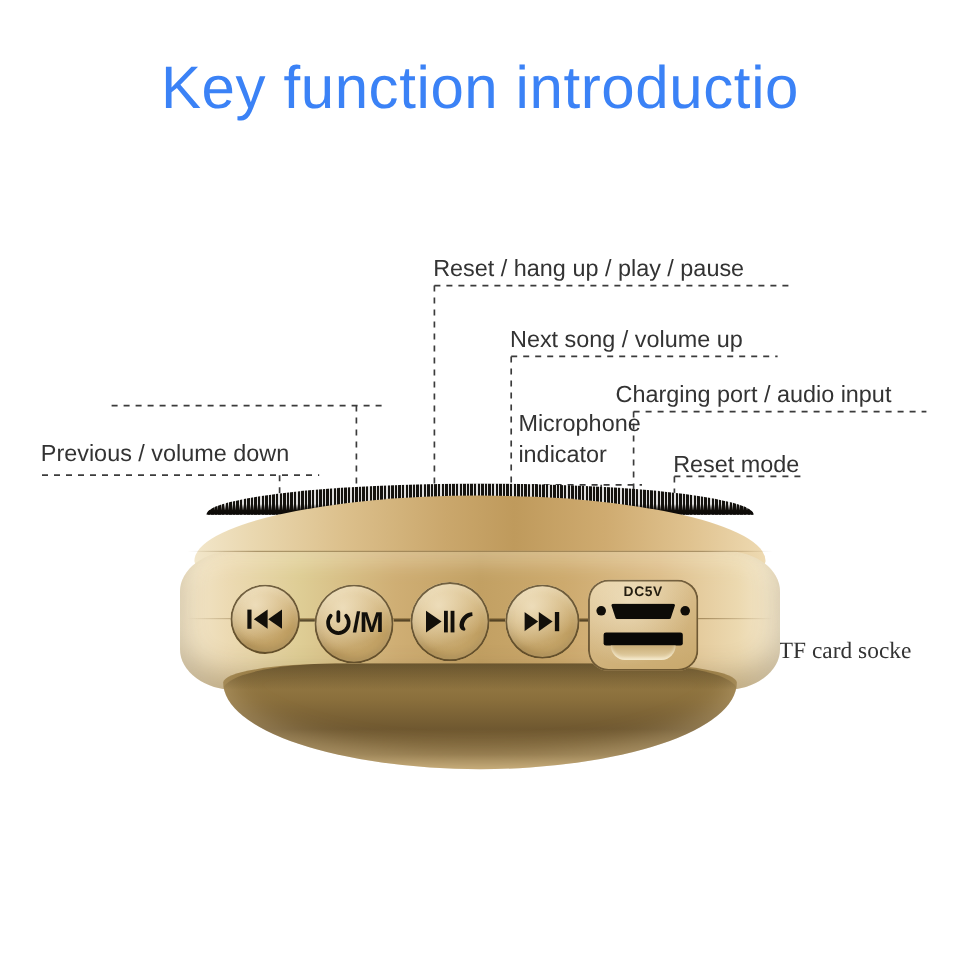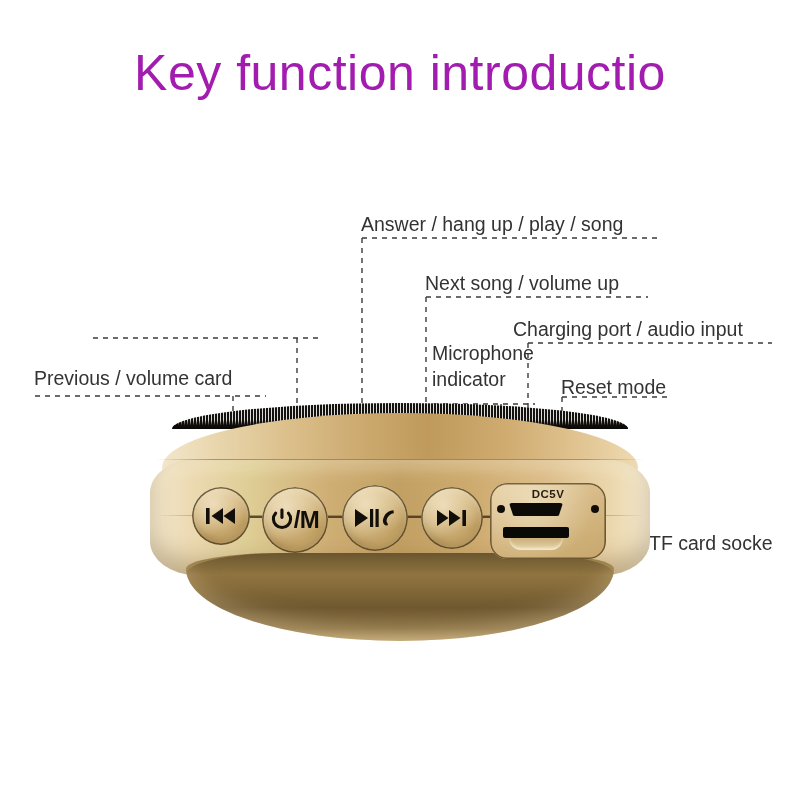--- a/index.html
+++ b/index.html
@@ -14,21 +14,21 @@
   #stage{position:absolute;inset:0;}
 
   
   #title{
     position:absolute;
     left:0;right:0;top:44px;
     text-align:center;
     font-size:50px;
     font-weight:400;
     letter-spacing:0.5px;
-    color:#a21caf;
+    color:#3b82f6;
     white-space:nowrap;
   }
 
   
   .label{
     position:absolute;
     font-size:19.5px;
     line-height:26px;
     color:#333333;
     white-space:nowrap;
@@ -142,21 +142,20 @@
   
   .port-panel{
     position:absolute;
     left:340px;top:80px;
     width:92px;height:76px;
     border-radius:17px;
     background:
       radial-gradient(circle at 38% 26%, rgba(255,250,232,.45), rgba(255,250,232,0) 65%),
       linear-gradient(160deg,#e6cfa2 0%, #d6b985 45%, #c7a76b 100%);
     box-shadow: inset 0 0 0 1.6px rgba(74,56,26,.72);
-    padding-left: 24px;
   }
   .dc-label{
     position:absolute;left:0;right:0;top:5px;
     text-align:center;
     font-size:11.5px;font-weight:700;letter-spacing:.5px;
     color:#241d10;
     font-family:"Liberation Sans", sans-serif;
   }
   .usb-port{
     position:absolute;left:19px;top:20px;width:54px;height:13px;
@@ -202,34 +201,34 @@
       <path d="M35,396 H266 M233,396 V505"></path>
 
       <path d="M433,404 H535 M501,404 V509"></path>
 
       <path d="M562,397 H668 M562,397 V509"></path>
 
       <path d="M505,541 H650"></path>
     </g>
   </svg>
 
-  <div class="label" style="left:361px;top:211px;">Answer / hang up / play / song</div>
+  <div class="label" style="left:361px;top:211px;">Reset / hang up / play / pause</div>
 
   <div class="label" style="left:425px;top:270px;text-align:right;">Next song / volume up</div>
 
   <div class="label" style="left:513px;top:316px;">Charging port / audio input</div>
 
 
-  <div class="label" style="left:34px;top:365px;">Previous / volume card</div>
+  <div class="label" style="left:34px;top:365px;">Previous / volume down</div>
 
   <div class="label wrap" style="left:432px;top:340px;width:102px;">Microphone indicator</div>
 
   <div class="label" style="left:561px;top:374px;">Reset mode</div>
 
-  <div class="label" style="left:649px;top:530px;">TF card socke</div>
+  <div class="label" style="left:649px;top:530px;font-family:Liberation Serif, serif;">TF card socke</div>
 
   <div id="device">
 
     <div class="grille"></div>
     <div class="top-dome"></div>
 
     <div class="mid-band"></div>
     <div class="seam s1"></div>
     <div class="seam s2"></div>
 

